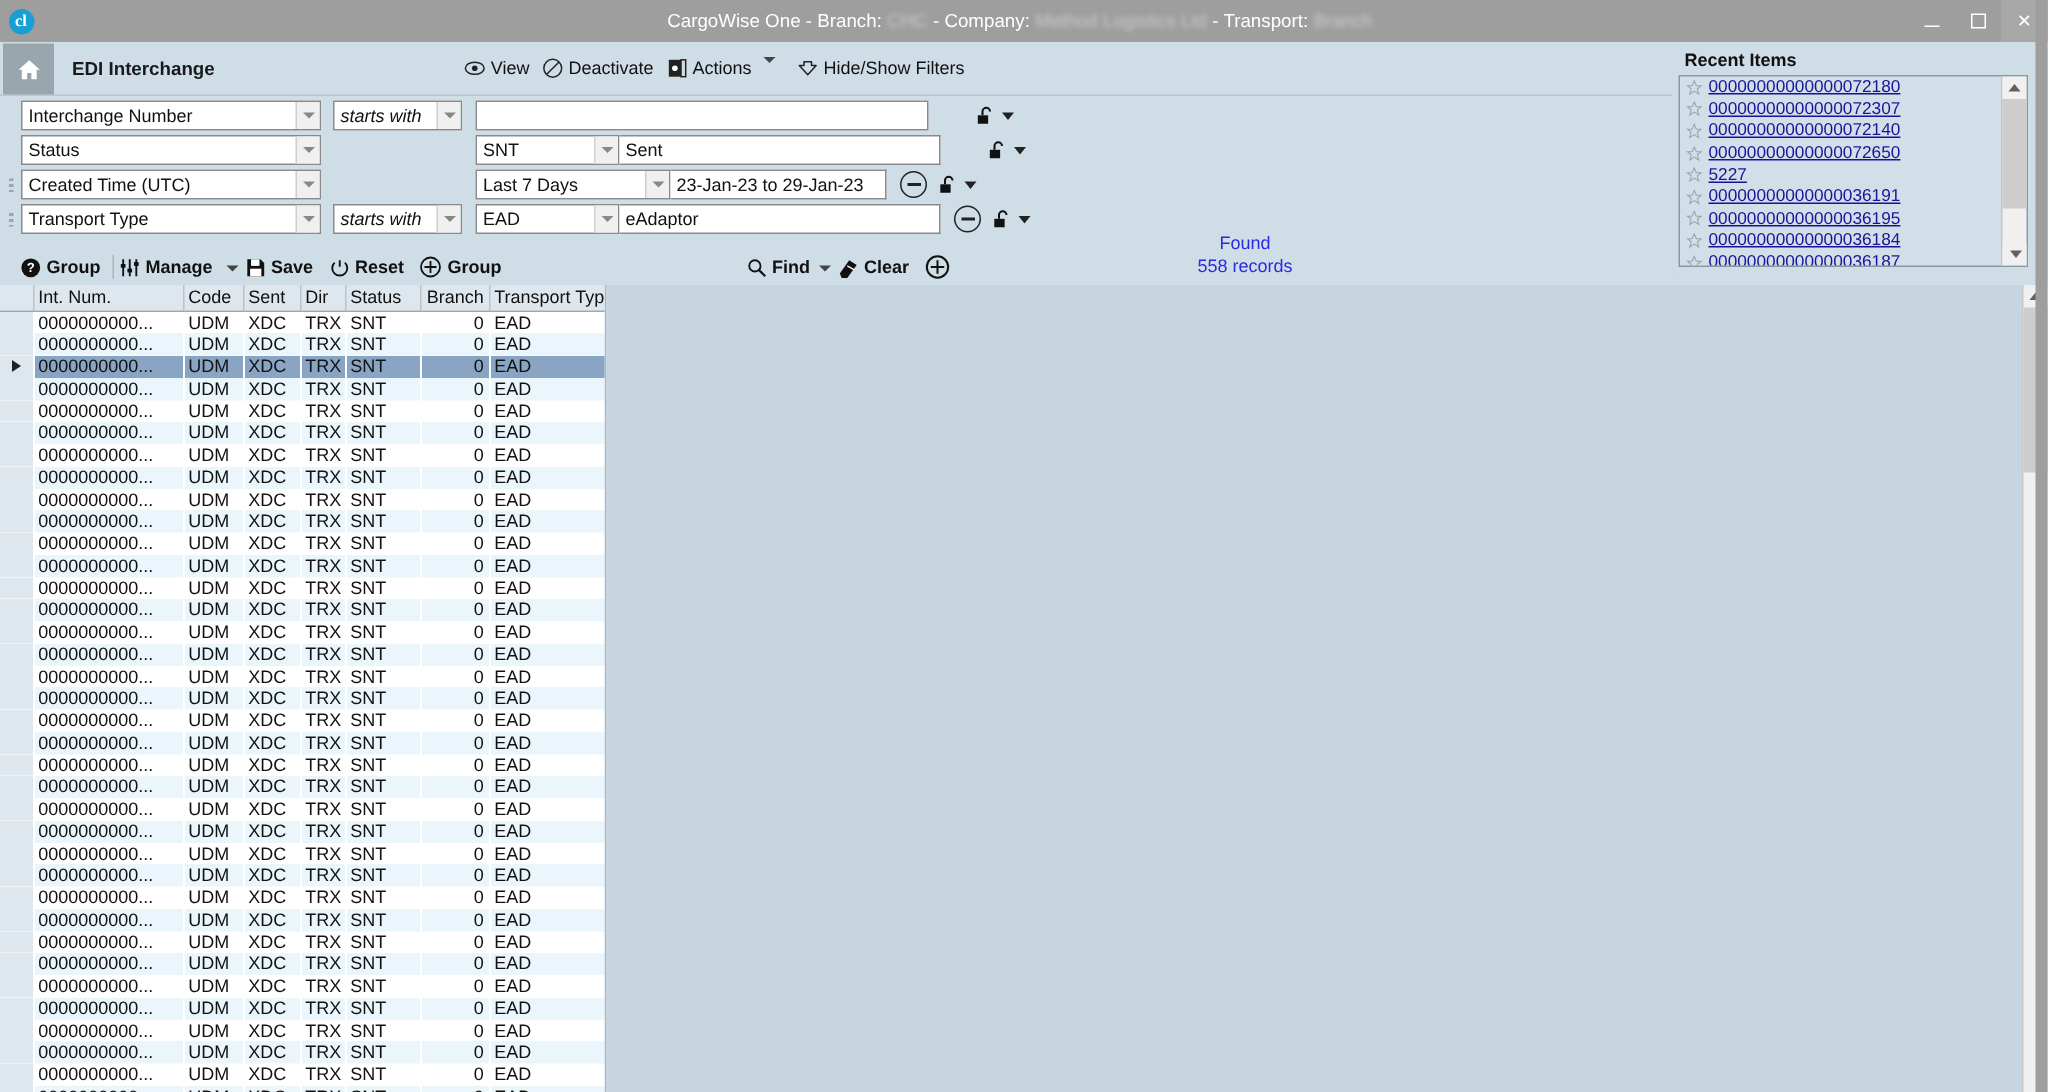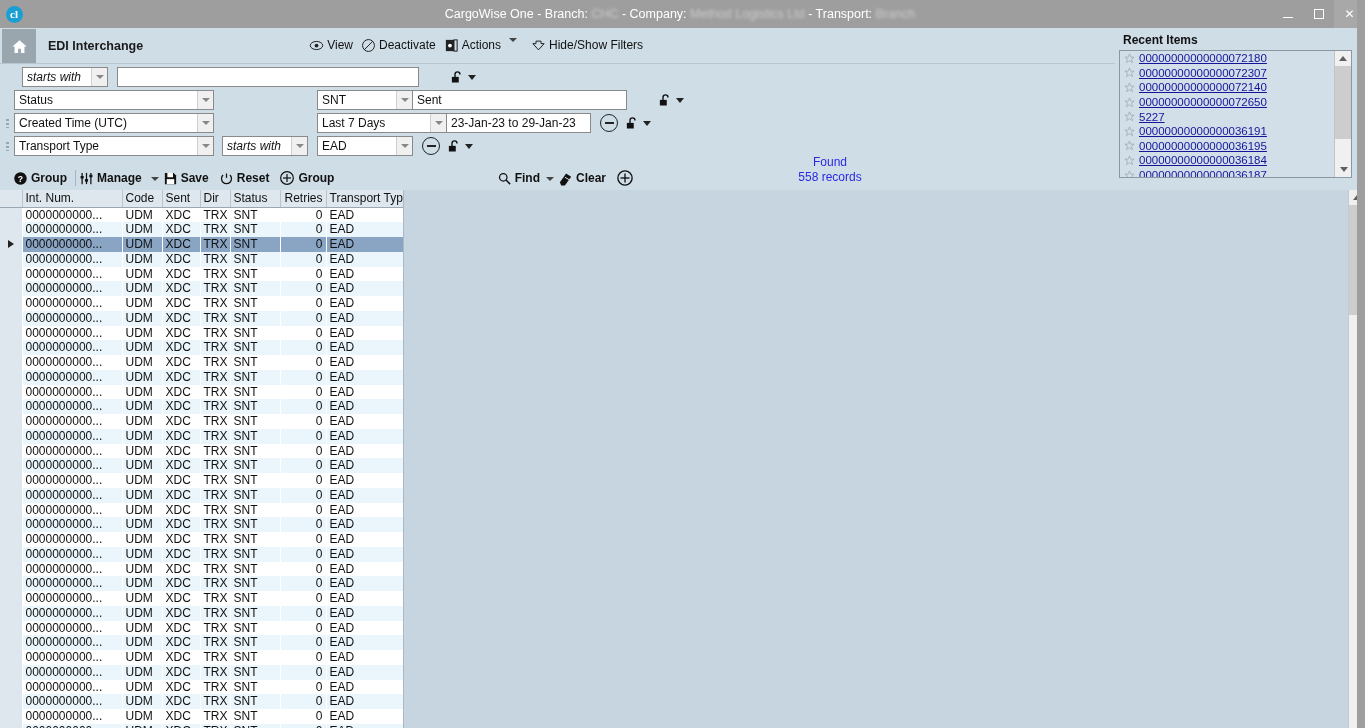--- a/index.html
+++ b/index.html
@@ -328,20 +328,26 @@
       </span>
       <span class="lbl">Hide/Show Filters</span>
     </div>
   </div>
 </div>
 
 <div class="filterpanel">
 
   <div class="frow" style="top:2px;">
     <div class="drag-handle"></div>
+    <div class="fld" style="width:200px;">
+      <span class="txt">Interchange Number</span>
+      <span class="combo-btn">
+          <i class="chev"></i>
+        </span>
+    </div>
     <div class="fld" style="width:86px;margin-left:8px;">
       <span class="txt italic">starts with</span>
       <span class="combo-btn">
           <i class="chev"></i>
         </span>
     </div>
     <div class="fld" style="width:302px;margin-left:9px;">
       <span class="txt"></span>
     </div>
     <div class="lock-wrap" style="margin-left:31px;">
@@ -430,20 +436,23 @@
       <span class="txt italic">starts with</span>
       <span class="combo-btn">
           <i class="chev"></i>
         </span>
     </div>
     <div class="fld" style="width:96px;margin-left:9px;">
       <span class="txt">EAD</span>
       <span class="combo-btn">
           <i class="chev"></i>
         </span>
+    </div>
+    <div class="fld" style="width:214px;border-left:none;">
+      <span class="txt">eAdaptor</span>
     </div>
     <div class="minus-btn" style="margin-left:9px;">
       <i class="minus-bar"></i>
     </div>
     <div class="lock-wrap" style="margin-left:7px;">
       <span class="icon">
         <svg width="15" height="15" viewBox="0 0 24 24">
             <path d="M8 11V7a4 4 0 0 1 8 0" fill="none" stroke="#111" stroke-width="2.2"></path>
             <rect x="3" y="11" width="11" height="9" fill="#111"></rect>
           </svg>
@@ -638,21 +647,21 @@
   <div class="gridwrap">
     <table class="grid">
       <thead>
         <tr>
           <th class="gutter"></th>
           <th style="width:100px">Int. Num.</th>
           <th style="width:40px">Code</th>
           <th style="width:38px">Sent</th>
           <th style="width:30px">Dir</th>
           <th style="width:50px">Status</th>
-          <th class="num" style="width:46px">Retries</th>
+          <th class="num" style="width:46px">Branch</th>
           <th style="width:78px">Transport Type</th>
         </tr>
       </thead>
       <tbody id="grid-body">
           <tr class="r-even">
             <td class="gutter"></td>
             <td style="width: 100px;">0000000000...</td>
             <td style="width: 40px;">UDM</td>
             <td style="width: 38px;">XDC</td>
             <td style="width: 30px;">TRX</td>

